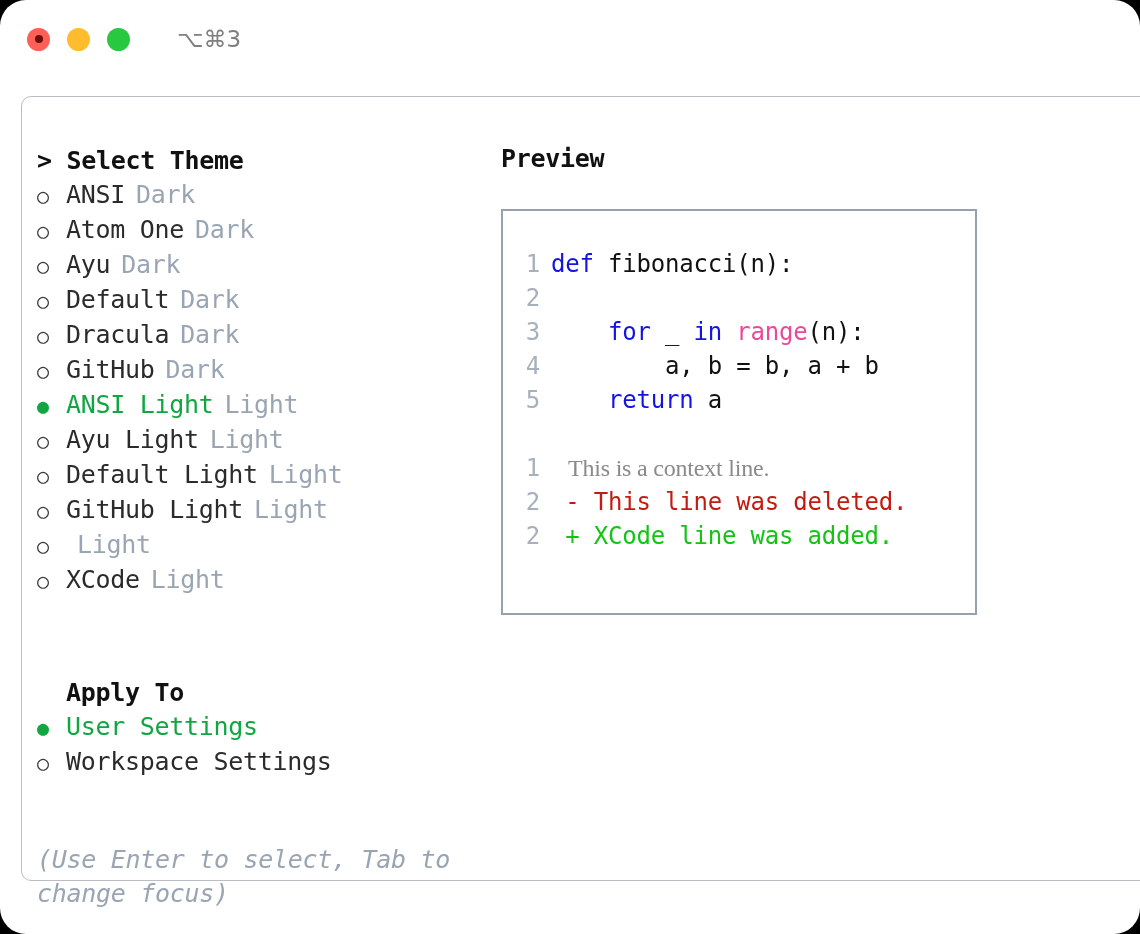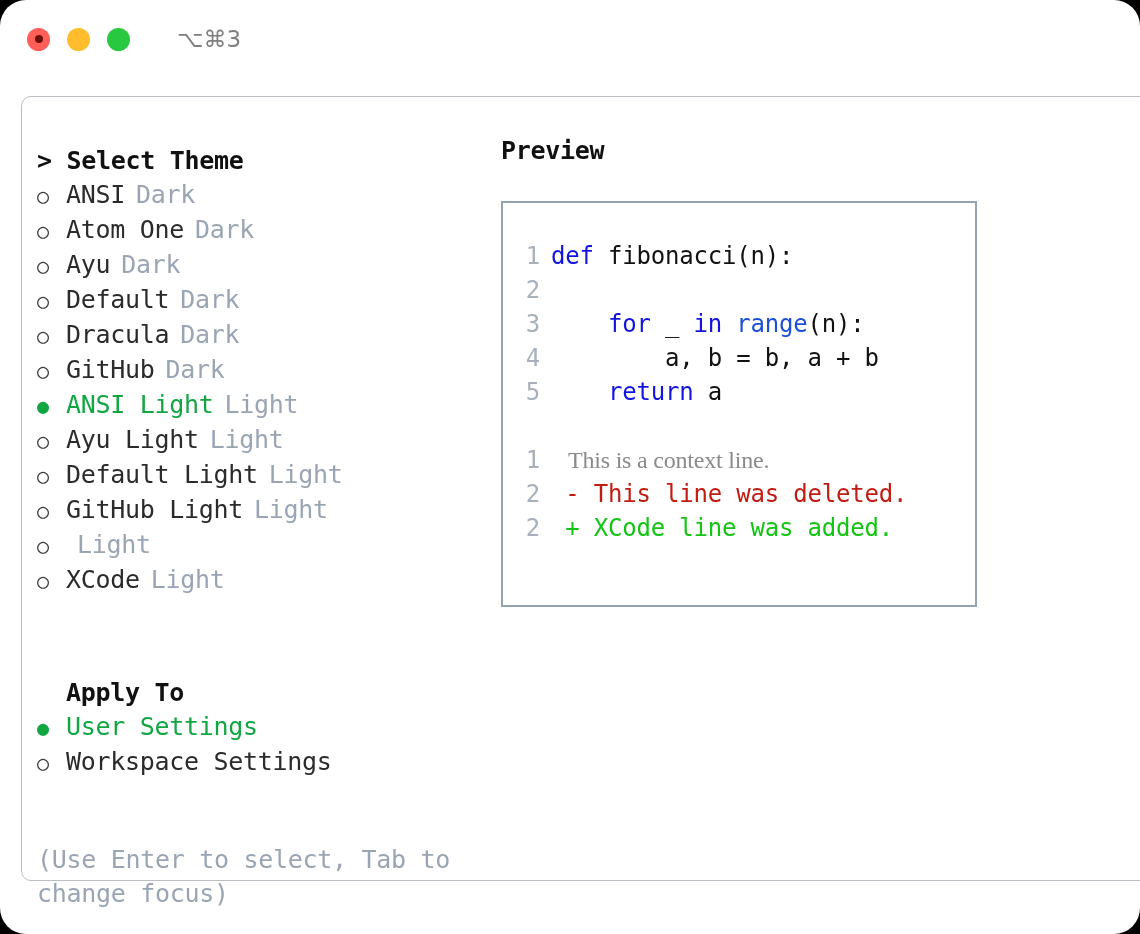--- a/index.html
+++ b/index.html
@@ -128,27 +128,28 @@
 
   .hint {
     position: absolute;
     left: 15px;
     top: 746px;
     width: 420px;
     color: #9aa5b4;
     font-size: 25px;
     line-height: 34px;
     letter-spacing: -0.3px;
+    font-style: italic;
   }
 
   
   .right-col {
     position: absolute;
     left: 479px;
-    top: 37px;
+    top: 45px;
     width: 500px;
   }
   .preview-title {
     font-size: 25px;
     line-height: 34px;
     color: #111111;
     font-weight: bold;
     letter-spacing: -0.3px;
   }
   .preview-box {
@@ -170,21 +171,21 @@
   .lineno {
     width: 48px;
     flex: 0 0 48px;
     text-align: right;
     color: #a8b0bb;
     padding-right: 11px;
     box-sizing: border-box;
   }
   .code-gap { height: 34px; }
   .tok-kw   { color: #1414e0; }
-  .tok-fn   { color: #1d4ed8; }
+  .tok-fn   { color: #ec4899; }
   .tok-num  { color: #13c413; }
   .tok-txt  { color: #111111; }
   .tok-ctx  { color: #8a8a8a; font-family: Liberation Serif, serif; }
   .tok-del  { color: #c21b12; }
   .tok-add  { color: #13c413; }
 </style>
 </head>
 <body>
 
 <div id="app">

